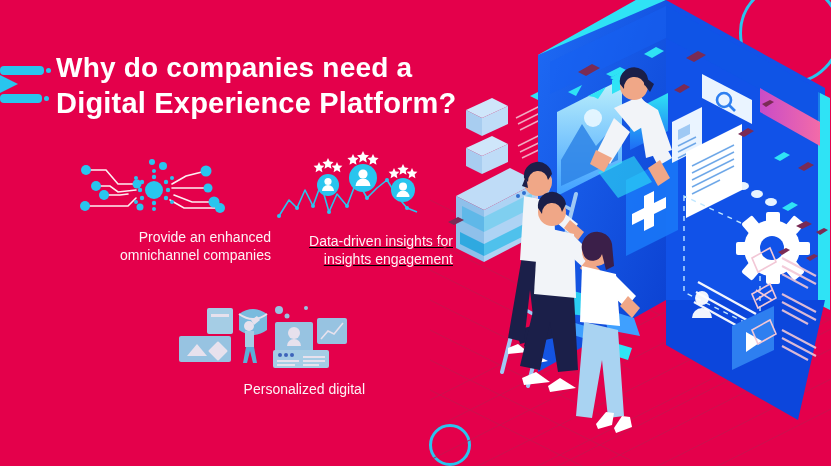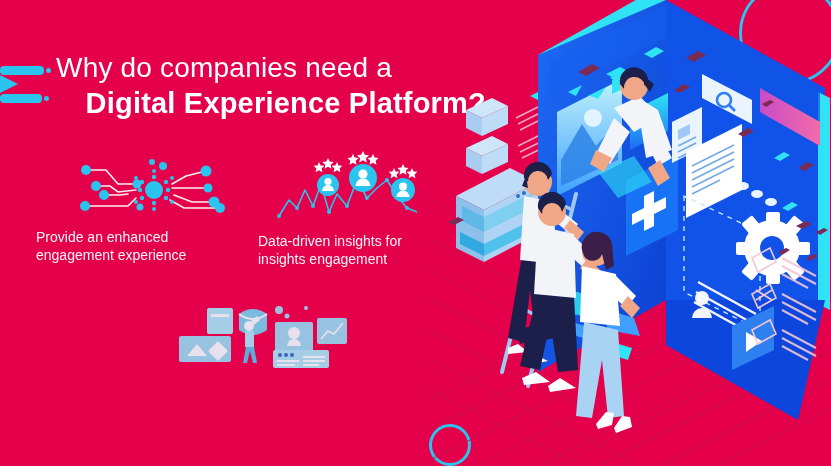--- a/index.html
+++ b/index.html
@@ -12,39 +12,39 @@
   #stage{position:absolute;inset:0;width:831px;height:466px;overflow:hidden;}
 
   
   .deco-circle{position:absolute;border-radius:50%;border-style:solid;border-color:#29C5EE;}
   #circle-top{width:96px;height:96px;border-width:3px;right:-10px;top:-18px;}
   #circle-bottom{width:36px;height:36px;border-width:3px;left:429px;top:424px;}
 
   
   #title-block{position:absolute;left:56px;top:52px;width:430px;}
   .title-line{color:#FFFFFF;letter-spacing:.2px;white-space:nowrap;}
-  #title-line-1{font-size:28px;font-weight:400;line-height:32px;}
-  #title-line-2{font-size:29px;font-weight:700;line-height:34px;margin-top:2px;text-align:right;}
+  #title-line-1{font-size:28px;font-weight:700;line-height:32px;}
+  #title-line-2{font-size:29px;font-weight:700;line-height:34px;margin-top:2px;}
 
   
   #title-mark{position:absolute;left:0px;top:60px;width:50px;height:48px;}
   #title-mark .bar{position:absolute;background:#29C5EE;height:9px;border-radius:4px;}
   #title-mark .bar.b1{left:0;top:6px;width:44px;}
   #title-mark .bar.b2{left:0;top:34px;width:42px;}
   #title-mark .tri{position:absolute;left:0;top:15px;width:0;height:0;
     border-top:9px solid transparent;border-bottom:9px solid transparent;border-left:18px solid #29C5EE;}
   .mark-dot{position:absolute;width:5px;height:5px;border-radius:50%;background:#29C5EE;}
   #title-mark .d1{left:46px;top:8px;}
   #title-mark .d2{left:44px;top:36px;}
 
   
-  .feature{position:absolute;text-align:left;}
+  .feature{position:absolute;text-align:right;}
   .feature .caption{color:#FDF3F6;font-size:14px;line-height:18px;font-weight:400;}
   #feature-omnichannel{left:36px;top:158px;width:235px;}
-  #feature-insights{left:258px;top:150px;width:195px;}
+  #feature-insights{left:258px;top:150px;width:195px;text-decoration:underline;}
   #feature-personalized{left:160px;top:300px;width:205px;}
   .icon-wrap{display:block;margin:0 auto 10px auto;}
 
   
   #illustration{position:absolute;left:430px;top:0;width:401px;height:466px;}
 </style>
 </head>
 <body style="background: rgb(228, 0, 75);">
 
 <div id="stage">
@@ -102,21 +102,21 @@
           <circle cx="98" cy="20" r="2"></circle>
         <circle cx="68" cy="40" r="2.2"></circle>
           <circle cx="62" cy="44" r="2"></circle>
         <circle cx="92" cy="40" r="2.2"></circle>
           <circle cx="98" cy="44" r="2"></circle>
         <circle cx="66" cy="32" r="2.2"></circle>
           <circle cx="94" cy="32" r="2.2"></circle>
       </g>
     </svg>
     <div class="caption">Provide an enhanced</div>
-    <div class="caption">engagement experience</div>
+    <div class="caption">omnichannel companies</div>
   </div>
 
   <div class="feature" id="feature-insights">
     <svg class="icon-wrap" width="170" height="72" viewBox="0 0 170 72">
 
       <polyline points="8,66 18,50 26,58 34,40 42,56 50,34 58,62 66,44 76,56 86,30 96,48 106,38 116,30 126,46 136,58 146,62" fill="none" stroke="#29C5EE" stroke-width="1.6" stroke-linejoin="round"></polyline>
       <g fill="#29C5EE">
         <circle cx="8" cy="66" r="2"></circle>
           <circle cx="26" cy="58" r="2"></circle>
           <circle cx="42" cy="56" r="2"></circle>
@@ -201,20 +201,21 @@
         <circle cx="117" cy="55" r="2" fill="#2C6FC7"></circle>
         <g fill="#E8FAFF">
           <rect x="102" y="60" width="22" height="2"></rect>
           <rect x="102" y="64" width="18" height="2"></rect>
           <rect x="128" y="56" width="22" height="2"></rect>
           <rect x="128" y="60" width="22" height="2"></rect>
           <rect x="128" y="64" width="16" height="2"></rect>
         </g>
       </g>
     </svg>
+    <div class="caption">Personalized digital</div>
   </div>
 
   <svg id="illustration" viewBox="0 0 401 466">
     <defs>
       <linearGradient id="scrGrad" x1="0" y1="0" x2="1" y2="1">
         <stop offset="0%" stop-color="#1E6BF5"></stop>
         <stop offset="100%" stop-color="#0B3FD0"></stop>
       </linearGradient>
       <linearGradient id="tileGrad" x1="0" y1="0" x2="0" y2="1">
         <stop offset="0%" stop-color="#2FE3F5"></stop>

